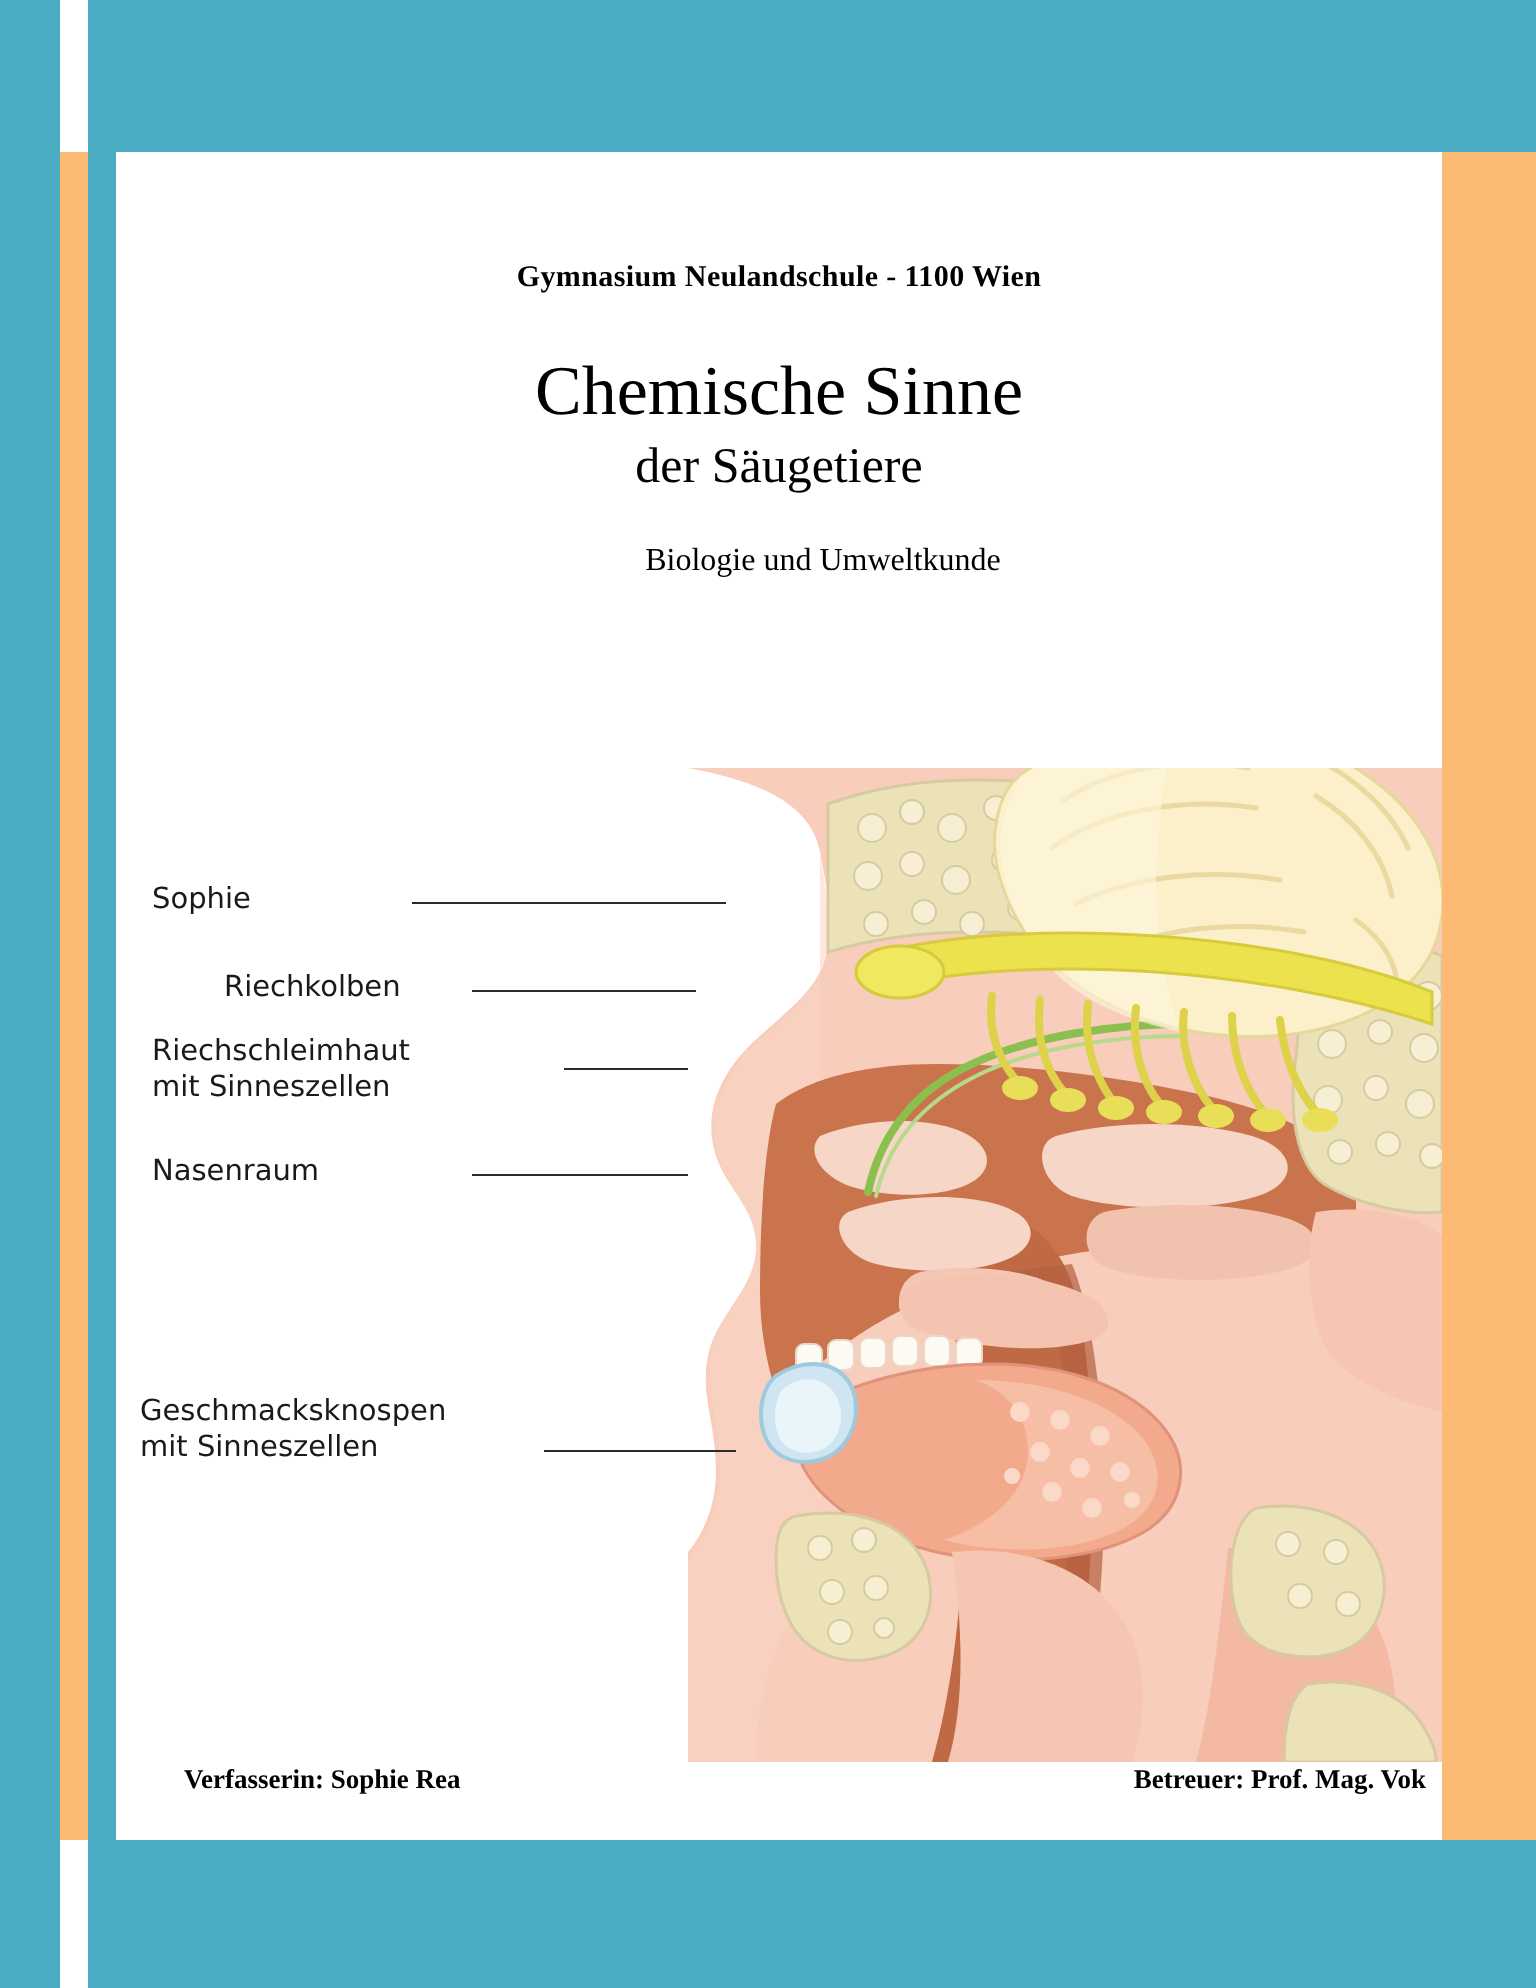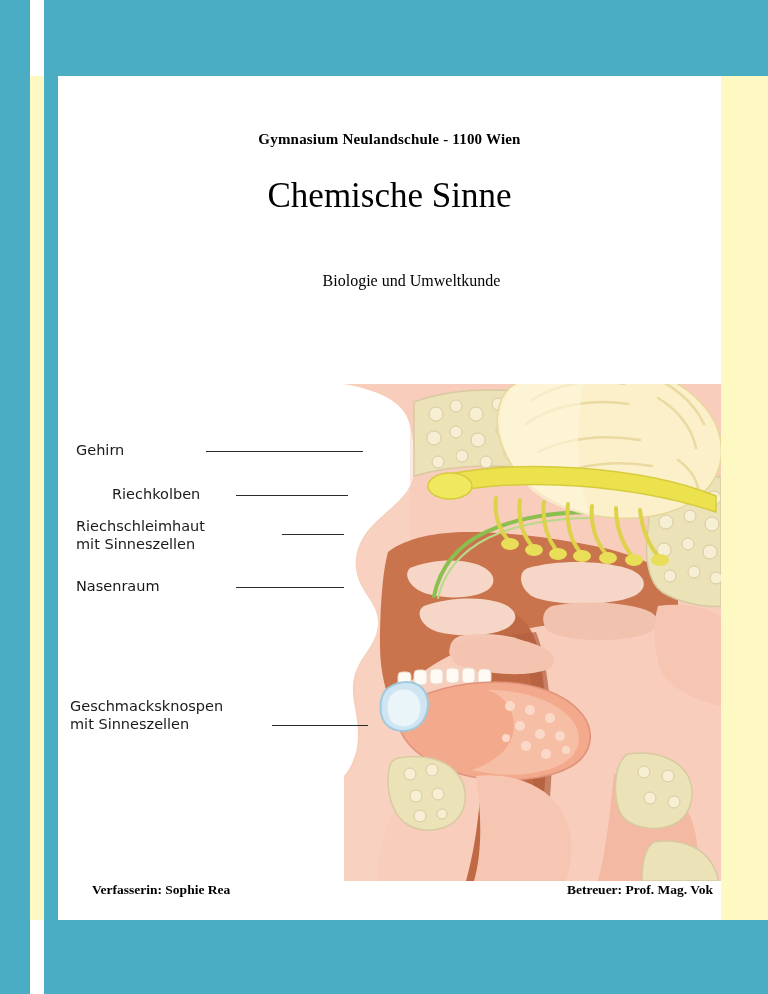--- a/index.html
+++ b/index.html
@@ -12,21 +12,21 @@
     height: 994px;
     overflow: hidden;
     font-family: "Liberation Serif", serif;
     position: relative;
   }
 
   
   .page {
     position: absolute;
     inset: 0;
-    background: #fef9c3;
+    background: #fdba74;
   }
   .band-top {
     position: absolute;
     left: 0; top: 0;
     width: 768px; height: 76px;
     background: #4aadc4;
   }
   .band-bottom {
     position: absolute;
     left: 0; bottom: 0;
@@ -167,20 +167,21 @@
   <div class="band-left-outer"></div>
   <div class="notch-top"></div>
   <div class="notch-bottom"></div>
   <div class="band-left-inner"></div>
   <div class="inner-white"></div>
 
   <div class="content">
 
     <div class="school-line">Gymnasium Neulandschule - 1100 Wien</div>
     <div class="main-title">Chemische Sinne</div>
+    <div class="subtitle">der Säugetiere</div>
     <div class="subject">Biologie und Umweltkunde</div>
 
     <div class="figure">
 
       <svg width="663" height="575" viewBox="0 0 663 575" xmlns="http://www.w3.org/2000/svg">
         <defs>
           <clipPath id="figclip">
             <rect x="286" y="78" width="377" height="497"></rect>
           </clipPath>
         </defs>
@@ -397,21 +398,21 @@
               <circle cx="616" cy="496" r="6"></circle>
           </g>
           <path d="M596,536 C620,532 644,540 654,558 C660,568 660,572 660,575
                    L584,575 C584,560 586,542 596,536 Z" fill="#ece2b8" stroke="#d8caa0" stroke-width="1.5"></path>
 
           <path d="M600,300 C626,296 652,302 663,312 L663,400
                    C644,396 618,386 606,370 C596,354 594,320 600,300 Z" fill="#f6c6b2"></path>
         </g>
       </svg>
 
-      <div class="fig-label lbl-gehirn">Gehirn</div>
+      <div class="fig-label lbl-gehirn">Sophie</div>
       <div class="leader ld1"></div>
 
       <div class="fig-label lbl-riechkolben">Riechkolben</div>
       <div class="leader ld2"></div>
 
       <div class="fig-label lbl-riechschleim">Riechschleimhaut
 mit Sinneszellen</div>
       <div class="leader ld3"></div>
 
       <div class="fig-label lbl-nasenraum">Nasenraum</div>

